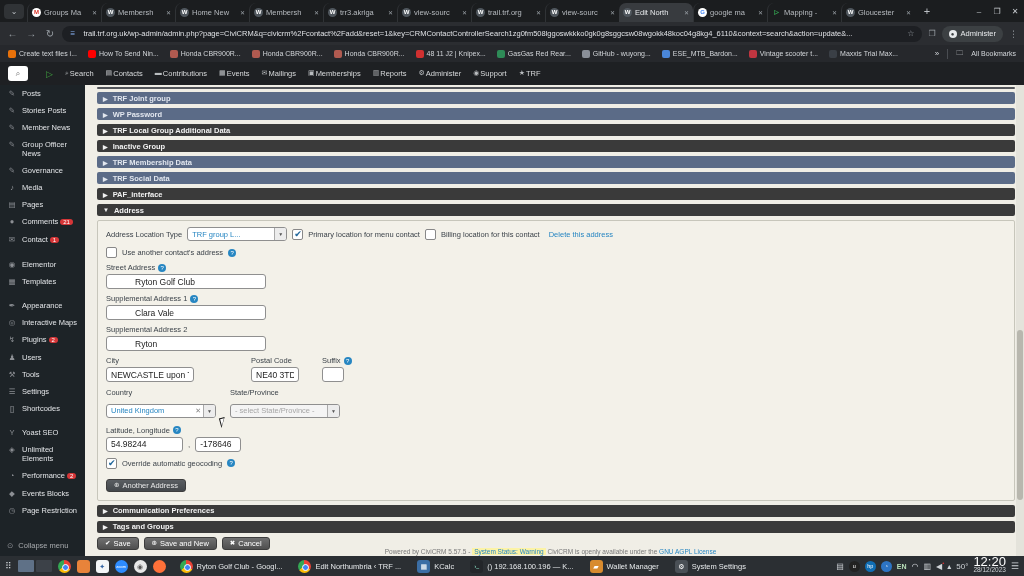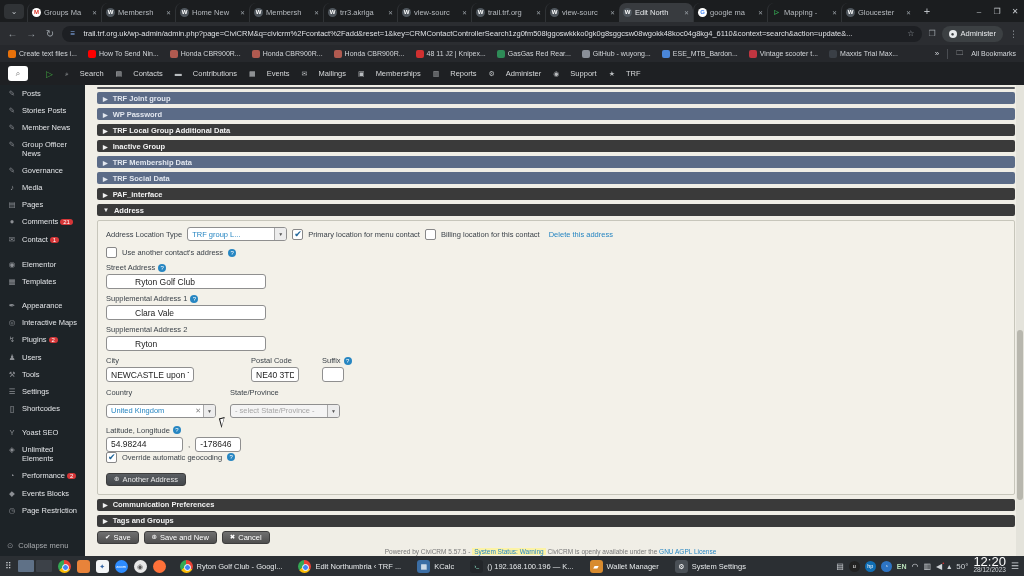--- a/index.html
+++ b/index.html
@@ -55,21 +55,21 @@
     font-size:8px; }
   .bm-sep { width:1px; height:10px; background:#4a4d52; }
   .folder-icon { font-size:7px; color:#d3d6da; }
 
   
   .civibar { position:absolute; left:0; top:62px; width:1024px; height:23px;
     background:#1e2023; display:flex; align-items:center; gap:12px; padding:0 8px; }
   .civi-search-box { width:20px; height:15px; background:#fff; border-radius:3px;
     color:#555; font-size:8px; line-height:15px; text-align:center; }
   .civi-logo { color:#3fa03f; font-size:9px; margin-left:6px; }
-  .civi-item { display:flex; align-items:center; gap:11px; color:#d7d9db; font-size:7.5px; }
+  .civi-item { display:flex; gap:1px; color:#d7d9db; font-size:7.5px; }
   .civi-item .ci { font-size:7px; color:#b9bcbf; }
 
   
   .workspace { position:absolute; left:0; top:85px; width:1024px; height:471px; }
   .wp-sidebar { position:absolute; left:0; top:0; width:85px; height:471px;
     background:#1d2327; overflow:hidden; }
   .sb-item { display:flex; align-items:flex-start; gap:5px; padding:4px 0 4px 7px;
     color:#e2e4e7; font-size:7.5px; line-height:9px; }
   .sb-item.gap { margin-top:7px; }
   .sb-item .si { width:10px; flex:0 0 10px; color:#8c8f94; font-size:7.5px; text-align:center; }
@@ -602,21 +602,21 @@
           <div class="flabel" style="margin-top:8px;">
             <span>Latitude, Longitude</span>
             <span class="help">?</span>
           </div>
           <div class="frow">
             <input class="tinput w-lat" value="54.98244" style="">
             <span style="font-size:8px;color:#555;">,</span>
             <input class="tinput w-lng" value="-178646" style="">
           </div>
 
-          <div class="frow" style="">
+          <div class="frow" style="margin-top:6px;">
             <span class="cb checked"></span>
             <span>Override automatic geocoding</span>
             <span class="help">?</span>
           </div>
 
           <div class="btn another-btn">
             <span class="bico">⊕</span>
             <span>Another Address</span>
           </div>
         </div>

